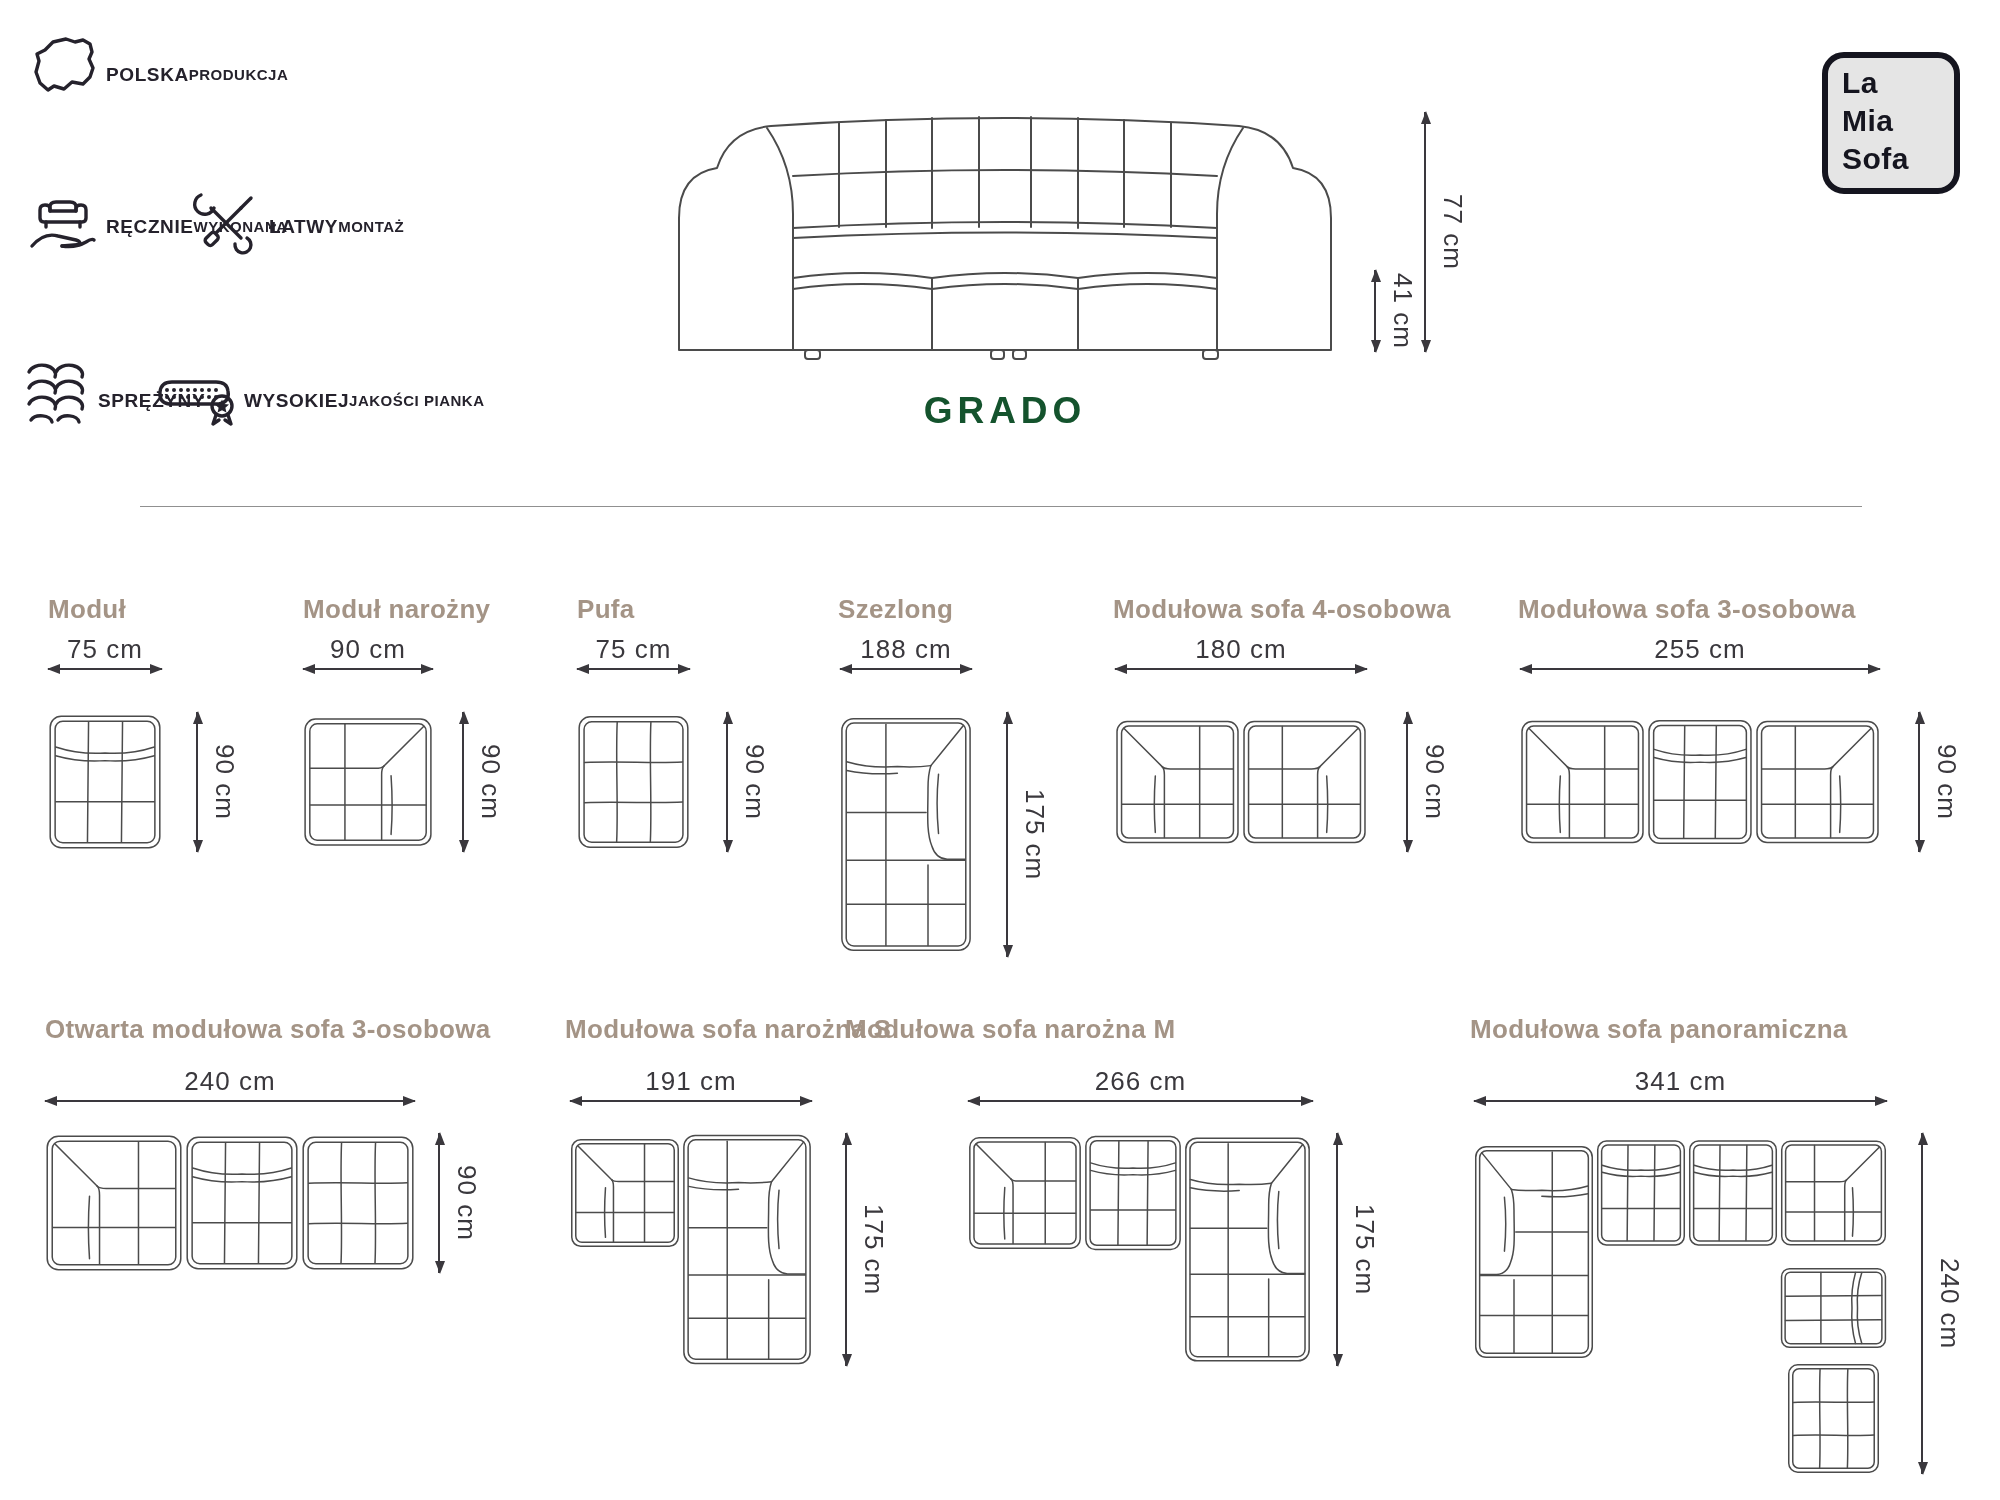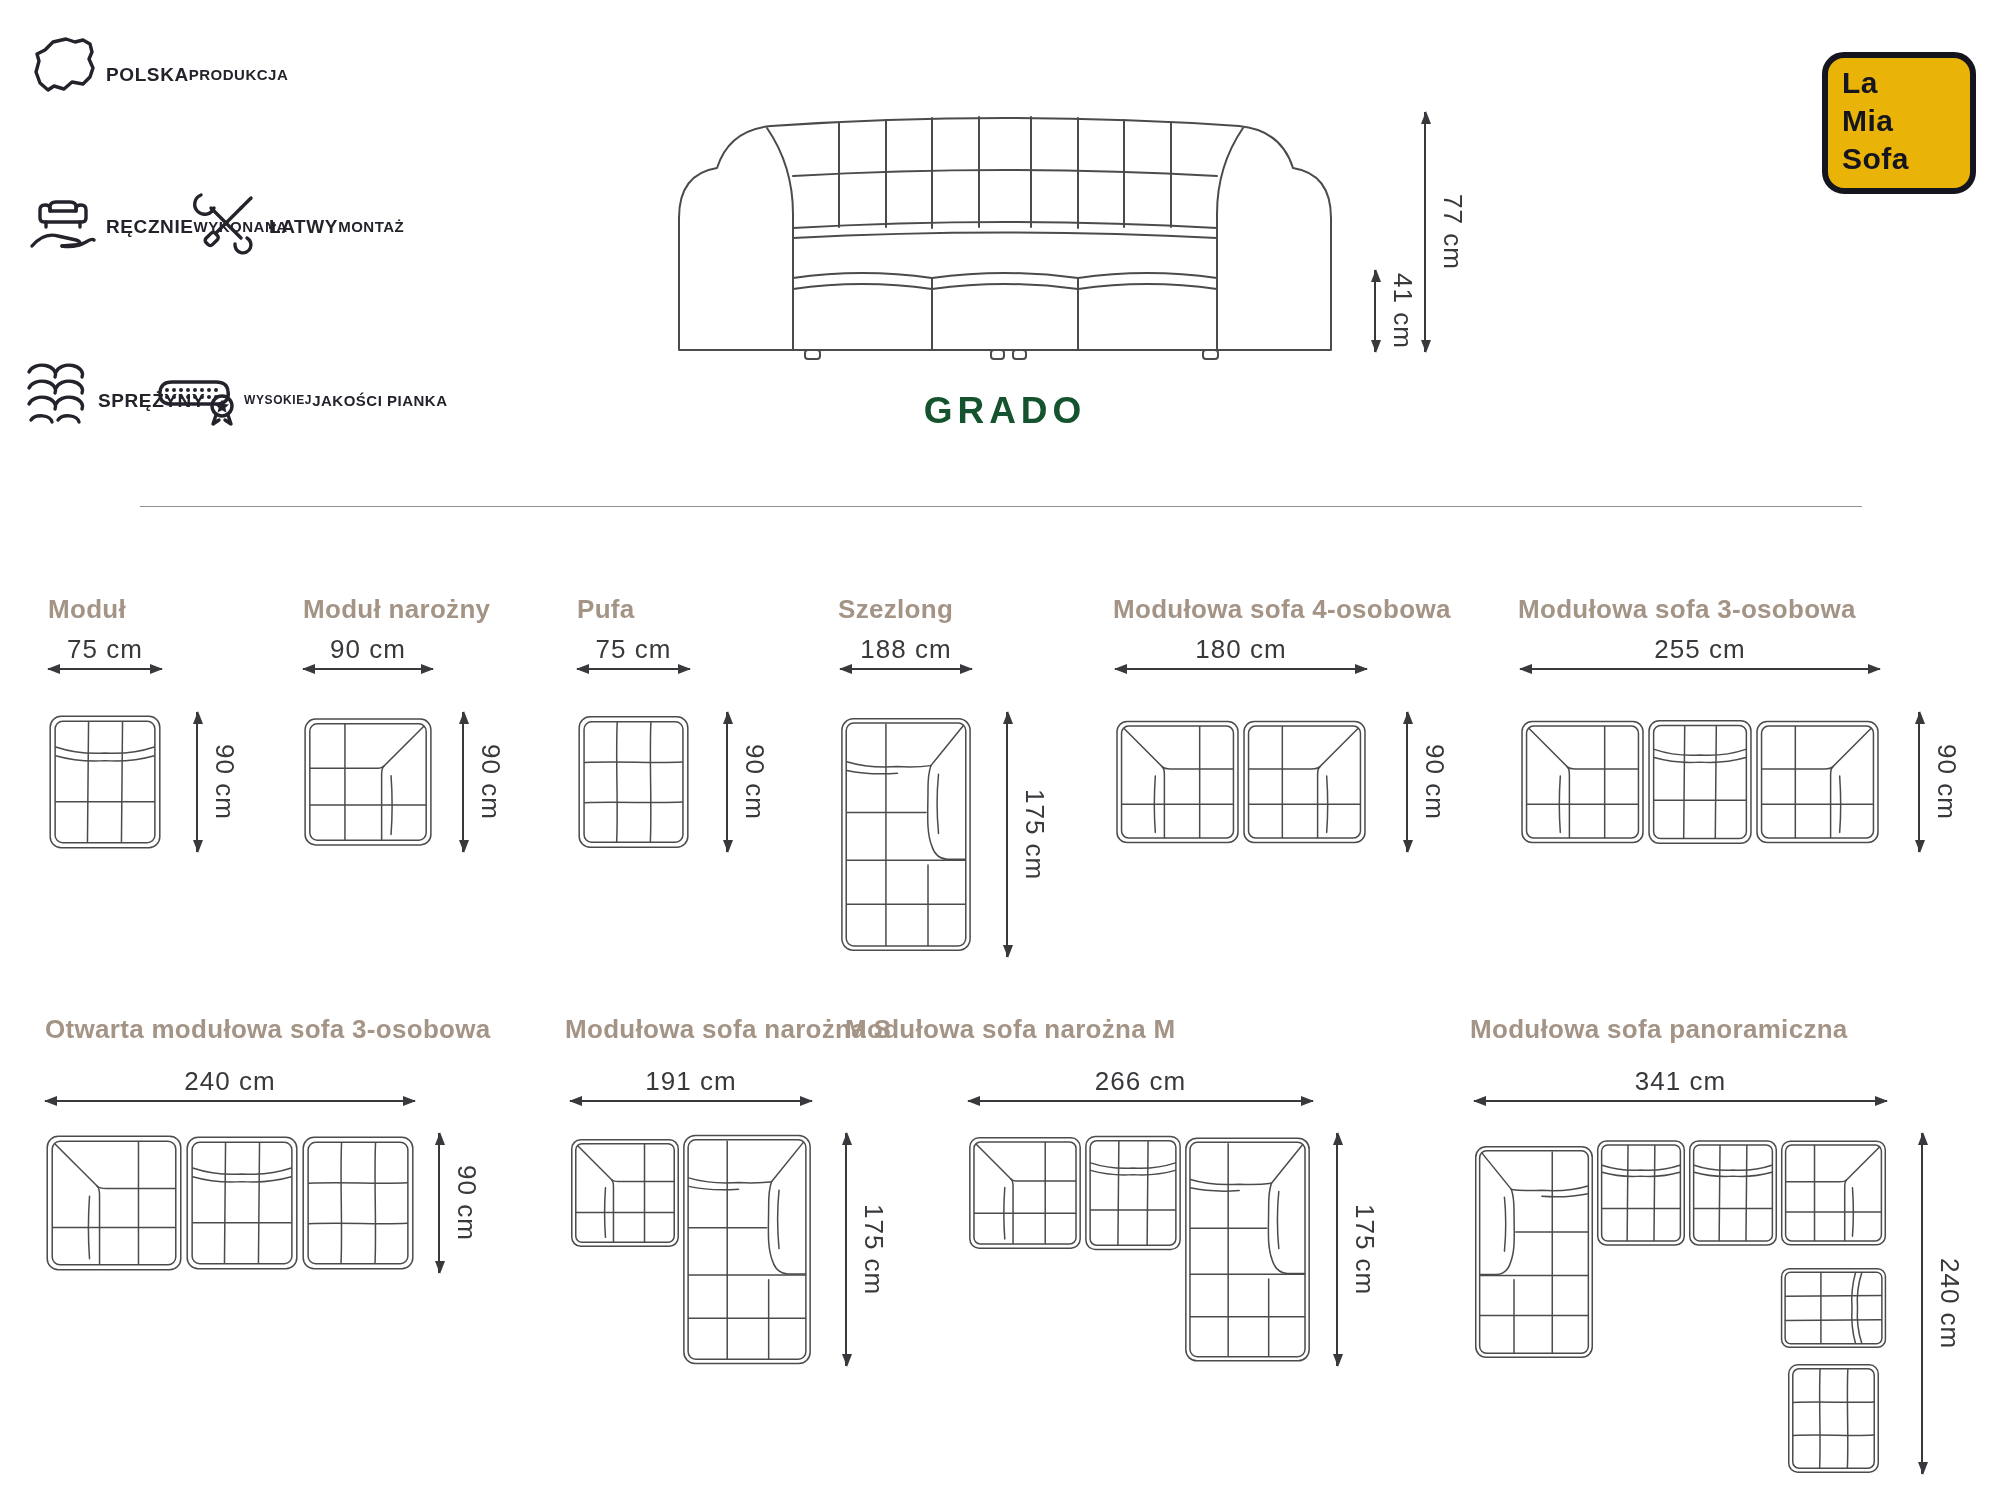--- a/index.html
+++ b/index.html
@@ -5,30 +5,30 @@
   html,body{margin:0;padding:0;background:#fff;}
   .page{position:relative;width:2000px;height:1500px;background:#ffffff;
         font-family:"Liberation Sans",sans-serif;overflow:hidden;color:#25222c;}
 
   
   .feature{position:absolute;display:flex;flex-direction:row;align-items:center;
            text-align:center;color:#25222c;}
   .feature .ic{height:88px;display:flex;align-items:flex-end;justify-content:center;margin-bottom:9px;}
   .flabel{font-size:19px;font-weight:bold;letter-spacing:.6px;line-height:1.25;white-space:nowrap;}
   .fsub{font-size:15px;font-weight:bold;letter-spacing:.5px;line-height:1.4;white-space:nowrap;}
-  .feature.small .flabel{font-size:12px;}
+  .feature.small .flabel{font-size:19px;}
   .icon *{stroke:#25222c;stroke-width:3.4;fill:none;stroke-linecap:round;stroke-linejoin:round;}
   .icon .dots{stroke-dasharray:0 7;stroke-width:4;}
   .icon .fill{fill:#25222c;stroke:none;}
 
   
   .hero *{stroke:#4b4b4b;stroke-width:2;fill:none;stroke-linecap:round;stroke-linejoin:round;}
   .grado{position:absolute;font-size:37px;font-weight:bold;letter-spacing:5px;color:#14532d;text-align:center;}
   .logo{position:absolute;left:1822px;top:52px;width:112px;height:124px;border:6px solid #15151f;
-        border-radius:22px;padding:6px 16px 0 14px;color:#15151f;background:#eab308;}
+        border-radius:22px;padding:6px 0 0 14px;color:#15151f;background:#e5e5e5;}
   .logo div{font-size:30px;font-weight:bold;line-height:38px;letter-spacing:.5px;}
   .divider{position:absolute;left:140px;top:506px;width:1722px;border-top:1px solid #909090;}
 
   
   .harrow{position:absolute;height:0;border-top:2.5px solid #3a383d;}
   .harrow:before,.harrow:after{content:"";position:absolute;top:-6px;width:0;height:0;
       border-top:5.5px solid transparent;border-bottom:5.5px solid transparent;}
   .harrow:before{left:-1px;border-right:13px solid #3a383d;}
   .harrow:after{right:-1px;border-left:13px solid #3a383d;}
   .varrow{position:absolute;width:0;border-left:2.5px solid #3a383d;}

